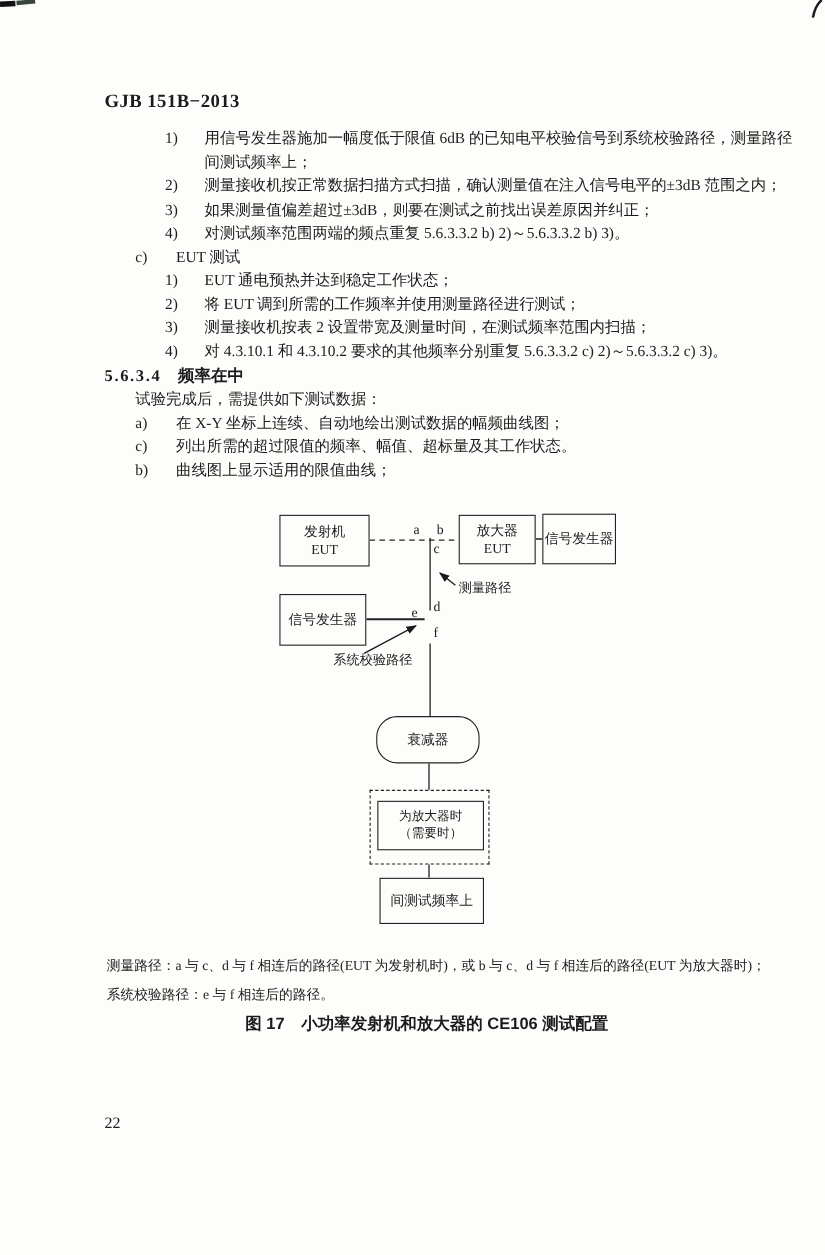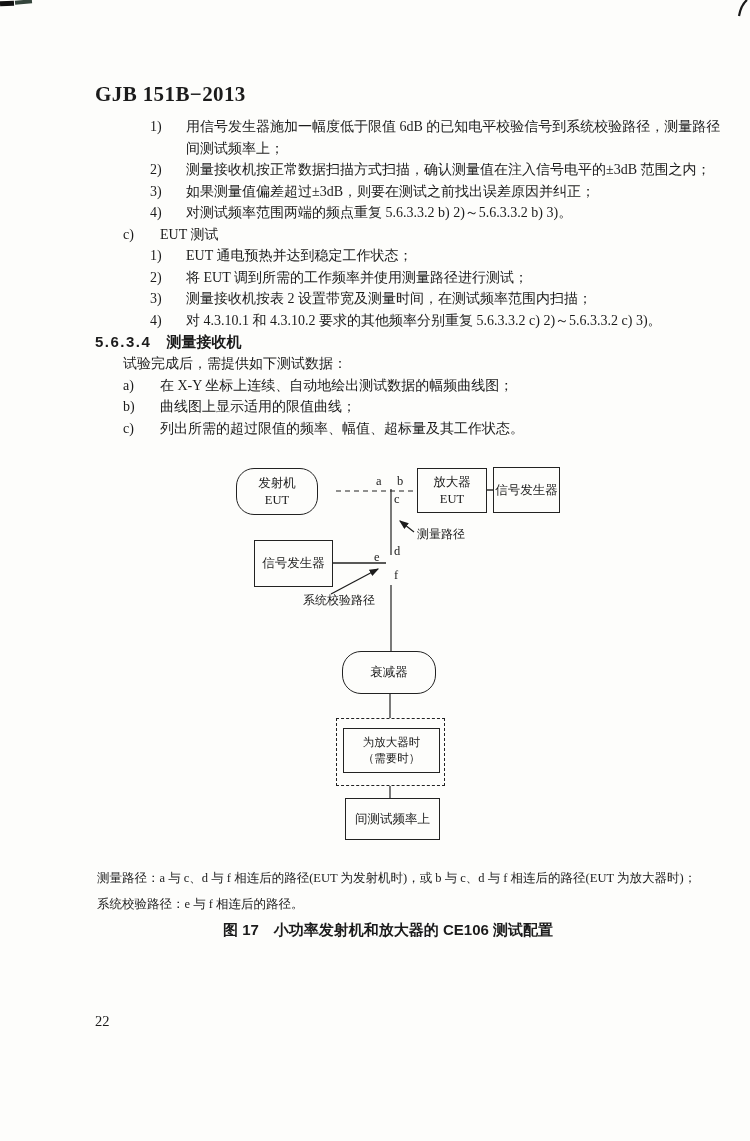--- a/index.html
+++ b/index.html
@@ -2,30 +2,30 @@
 <html><head>
 <meta charset="utf-8">
 <style>
   html,body{margin:0;padding:0;}
   body{
     width:750px;height:1141px;position:relative;
     background:#fdfdfb;color:#1b1b1b;
     font-family:"Liberation Serif","DejaVu Serif",serif;
     overflow:hidden;
   }
-  .doc-header{position:absolute;left:95px;top:82px;font-size:21px;font-weight:bold;letter-spacing:.4px;}
+  .doc-header{position:absolute;left:95px;top:82px;font-size:17px;font-weight:bold;letter-spacing:.4px;}
   .textblock{position:absolute;left:95px;top:116px;width:600px;font-size:14px;}
   .ln{height:21.55px;line-height:21.55px;white-space:nowrap;}
   .ind-item{padding-left:55px;}
   .ind-wrap{padding-left:91px;}
   .ind-letter,.ind-para{padding-left:28px;}
   .marker{display:inline-block;width:36px;}
   .marker-l{display:inline-block;width:37px;}
   .heading-row{font-family:"Liberation Sans","DejaVu Sans",sans-serif;font-weight:bold;font-size:15px;}
-  .heading-row .sec-num{display:inline-block;margin-right:15px;letter-spacing:1.5px;}
+  .heading-row .sec-num{display:inline-block;margin-right:15px;letter-spacing:1.5px;font-family:Liberation Serif, serif;}
   
   .dbox{
     position:absolute;border:1.3px solid #222;background:#fdfdfb;box-sizing:border-box;
     display:flex;flex-direction:column;align-items:center;justify-content:center;
     font-size:12.5px;line-height:1.35;text-align:center;
   }
   .dbox-dashed{border:1.3px dashed #222;background:transparent;}
   .dbox-small{font-size:11.5px;}
   .pt{position:absolute;font-size:12.5px;line-height:12px;}
   .plabel{position:absolute;font-size:12px;line-height:13px;white-space:nowrap;}
@@ -55,27 +55,27 @@
   <div class="ln ind-item"><span class="marker">3)</span><span>如果测量值偏差超过±3dB，则要在测试之前找出误差原因并纠正；</span></div>
   <div class="ln ind-item"><span class="marker">4)</span><span>对测试频率范围两端的频点重复 5.6.3.3.2 b) 2)～5.6.3.3.2 b) 3)。</span></div>
 
   <div class="ln ind-letter"><span class="marker-l">c)</span><span>EUT 测试</span></div>
 
   <div class="ln ind-item"><span class="marker">1)</span><span>EUT 通电预热并达到稳定工作状态；</span></div>
   <div class="ln ind-item"><span class="marker">2)</span><span>将 EUT 调到所需的工作频率并使用测量路径进行测试；</span></div>
   <div class="ln ind-item"><span class="marker">3)</span><span>测量接收机按表 2 设置带宽及测量时间，在测试频率范围内扫描；</span></div>
   <div class="ln ind-item"><span class="marker">4)</span><span>对 4.3.10.1 和 4.3.10.2 要求的其他频率分别重复 5.6.3.3.2 c) 2)～5.6.3.3.2 c) 3)。</span></div>
 
-  <div class="ln heading-row"><span class="sec-num">5.6.3.4</span><span>测量接收机</span></div>
+  <div class="ln heading-row"><span class="sec-num">5.6.3.4</span><span>频率在中</span></div>
 
   <div class="ln ind-para">试验完成后，需提供如下测试数据：</div>
 
   <div class="ln ind-letter"><span class="marker-l">a)</span><span>在 X-Y 坐标上连续、自动地绘出测试数据的幅频曲线图；</span></div>
+  <div class="ln ind-letter"><span class="marker-l">c)</span><span>列出所需的超过限值的频率、幅值、超标量及其工作状态。</span></div>
   <div class="ln ind-letter"><span class="marker-l">b)</span><span>曲线图上显示适用的限值曲线；</span></div>
-  <div class="ln ind-letter"><span class="marker-l">c)</span><span>列出所需的超过限值的频率、幅值、超标量及其工作状态。</span></div>
 </div>
 
 <svg class="lines" width="750" height="1141" viewBox="0 0 750 1141">
   <defs>
     <marker id="ah" markerWidth="8" markerHeight="7" refX="7" refY="3" orient="auto">
       <path d="M0,0 L8,3 L0,6 Z" fill="#1c1c1c"></path>
     </marker>
   </defs>
 
   <path d="M 747 0 Q 741 5 739 16" stroke="#1a1a1a" stroke-width="2.2" fill="none"></path>
@@ -91,21 +91,21 @@
   <line x1="391" y1="585" x2="391" y2="651" stroke="#222" stroke-width="1.2"></line>
 
   <line x1="390" y1="694" x2="390" y2="718" stroke="#222" stroke-width="1.2"></line>
 
   <line x1="390" y1="786" x2="390" y2="798" stroke="#222" stroke-width="1.2"></line>
 
   <line x1="414" y1="532" x2="400" y2="521" stroke="#1c1c1c" stroke-width="1.2" marker-end="url(#ah)"></line>
   <line x1="331" y1="594" x2="378" y2="569" stroke="#1c1c1c" stroke-width="1.2" marker-end="url(#ah)"></line>
 </svg>
 
-<div class="dbox" style="left:236px;top:468px;width:82px;height:47px;border-radius:18px;">
+<div class="dbox" style="left:254px;top:468px;width:82px;height:47px;">
   <span>发射机</span>
   <span>EUT</span>
 </div>
 <div class="dbox" style="left:417px;top:468px;width:70px;height:45px;">
   <span>放大器</span>
   <span>EUT</span>
 </div>
 <div class="dbox" style="left:493px;top:467px;width:67px;height:46px;">
   <span>信号发生器</span>
 </div>

